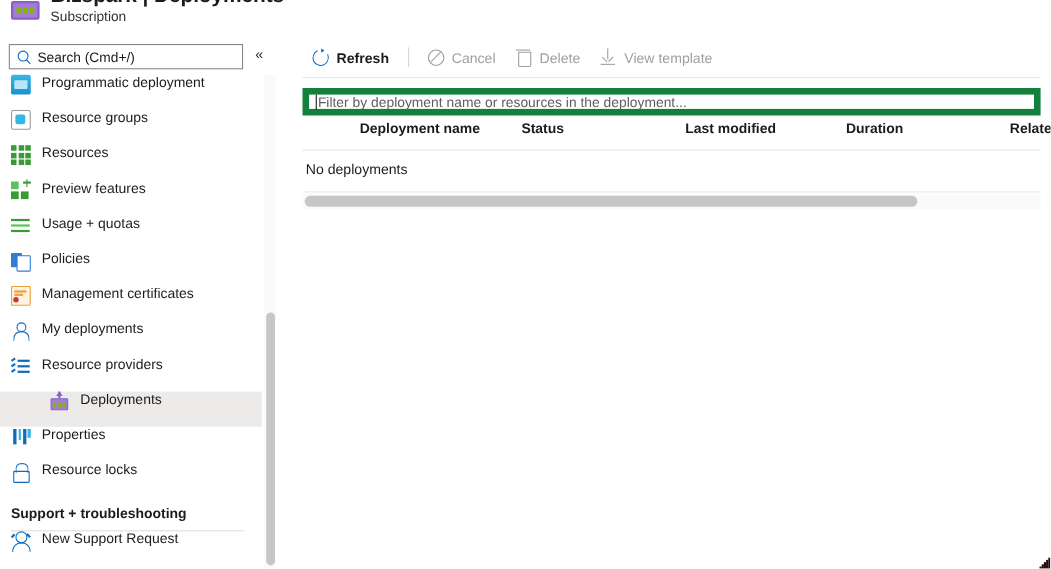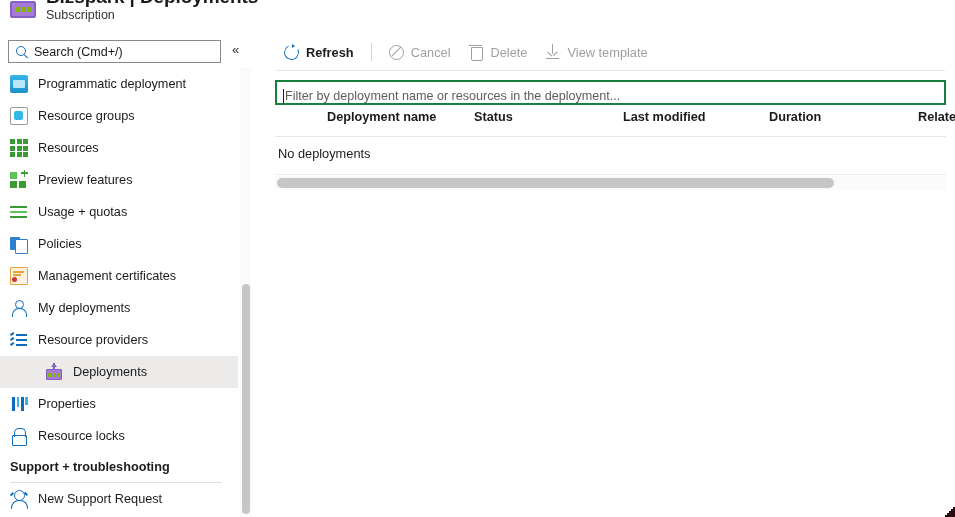--- a/index.html
+++ b/index.html
@@ -53,21 +53,21 @@
     position: absolute; left: 232px; top: 11px;
     font-size: 13px; color: #323130; cursor: pointer; line-height: 1;
   }
 
   
   .sb-track { position: absolute; left: 240px; top: 36px; width: 11px; height: 449px; background: #fafafa; }
   .sb-thumb { position: absolute; left: 242px; top: 252px; width: 8px; height: 230px; background: #c8c6c4; border-radius: 4px; }
 
   .sb-list { position: absolute; left: 0; top: 36px; width: 238px; }
   .sb-item {
-    position: relative; height: 32px; display: flex; align-items: center;
+    position: relative; height: 32px; display: flex; 
     padding-left: 10px; cursor: pointer;
   }
   .sb-item.sel { background: #edebe9; padding-left: 45px; }
   .sb-item .lbl { font-size: 12.7px; color: #1b1b1b; margin-left: 10px; white-space: nowrap; }
   .ico { width: 18px; height: 18px; position: relative; flex: none; }
 
   .sb-group {
     height: 30px; display: flex; align-items: center; padding-left: 10px;
     font-size: 12.7px; font-weight: bold; color: #1b1b1b;
   }
@@ -171,22 +171,22 @@
   .ic-delete::before { content: ""; position: absolute; left: 2px; top: 3px; width: 10px; height: 12px; border: 1.4px solid #a19f9d; border-radius: 0 0 2px 2px; }
   .ic-delete::after { content: ""; position: absolute; left: 0.5px; top: 1px; width: 13px; height: 1.4px; background: #a19f9d; }
   .ic-dl { width: 15px; height: 16px; position: relative; flex: none; }
   .ic-dl i:nth-child(1) { position: absolute; left: 6.3px; top: 0; width: 1.4px; height: 10px; background: #a19f9d; }
   .ic-dl i:nth-child(2) { position: absolute; left: 3px; top: 6.5px; width: 1.4px; height: 5.5px; background: #a19f9d; transform: rotate(-45deg); }
   .ic-dl i:nth-child(3) { position: absolute; left: 9.6px; top: 6.5px; width: 1.4px; height: 5.5px; background: #a19f9d; transform: rotate(45deg); }
   .ic-dl i:nth-child(4) { position: absolute; left: 0.5px; top: 14px; width: 13px; height: 1.4px; background: #a19f9d; }
 
   .filter {
     position: absolute; left: 11px; top: 80px; width: 671px; height: 25px;
-    border: 2px solid #15803d; background: #fff;
-    display: flex; align-items: flex-end; padding-left: 6px;
+    border: 6px solid #15803d; background: #fff;
+    display: flex; align-items: center; padding-left: 6px;
   }
   .filter .caret { width: 1px; height: 14px; background: #1b1b1b; margin-right: 1px; }
   .filter .ph { font-size: 12.6px; color: #605e5c; }
 
   .thead { position: absolute; left: 11px; top: 110px; width: 671px; height: 25px; }
   .th { position: absolute; font-size: 12.7px; font-weight: bold; color: #1b1b1b; white-space: nowrap; top: 0; padding-left: 22px; }
   .thead-line { position: absolute; left: 11px; top: 136px; width: 671px; height: 1px; background: #e8e6e4; }
 
   .empty { position: absolute; left: 14px; top: 146px; font-size: 12.8px; color: #1b1b1b; }
 

